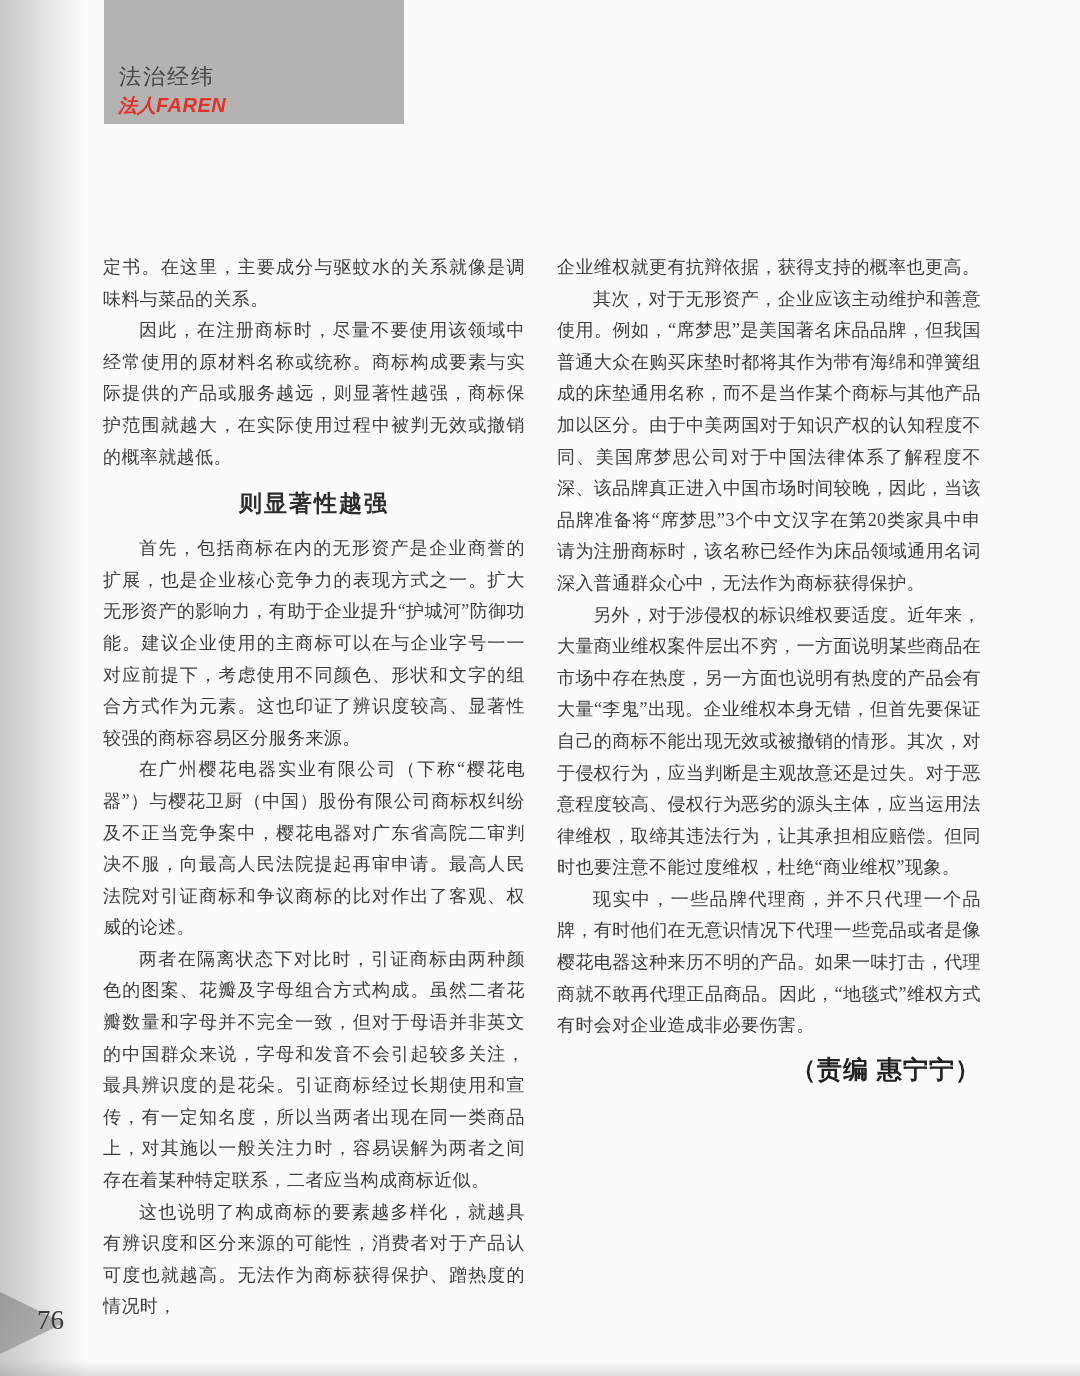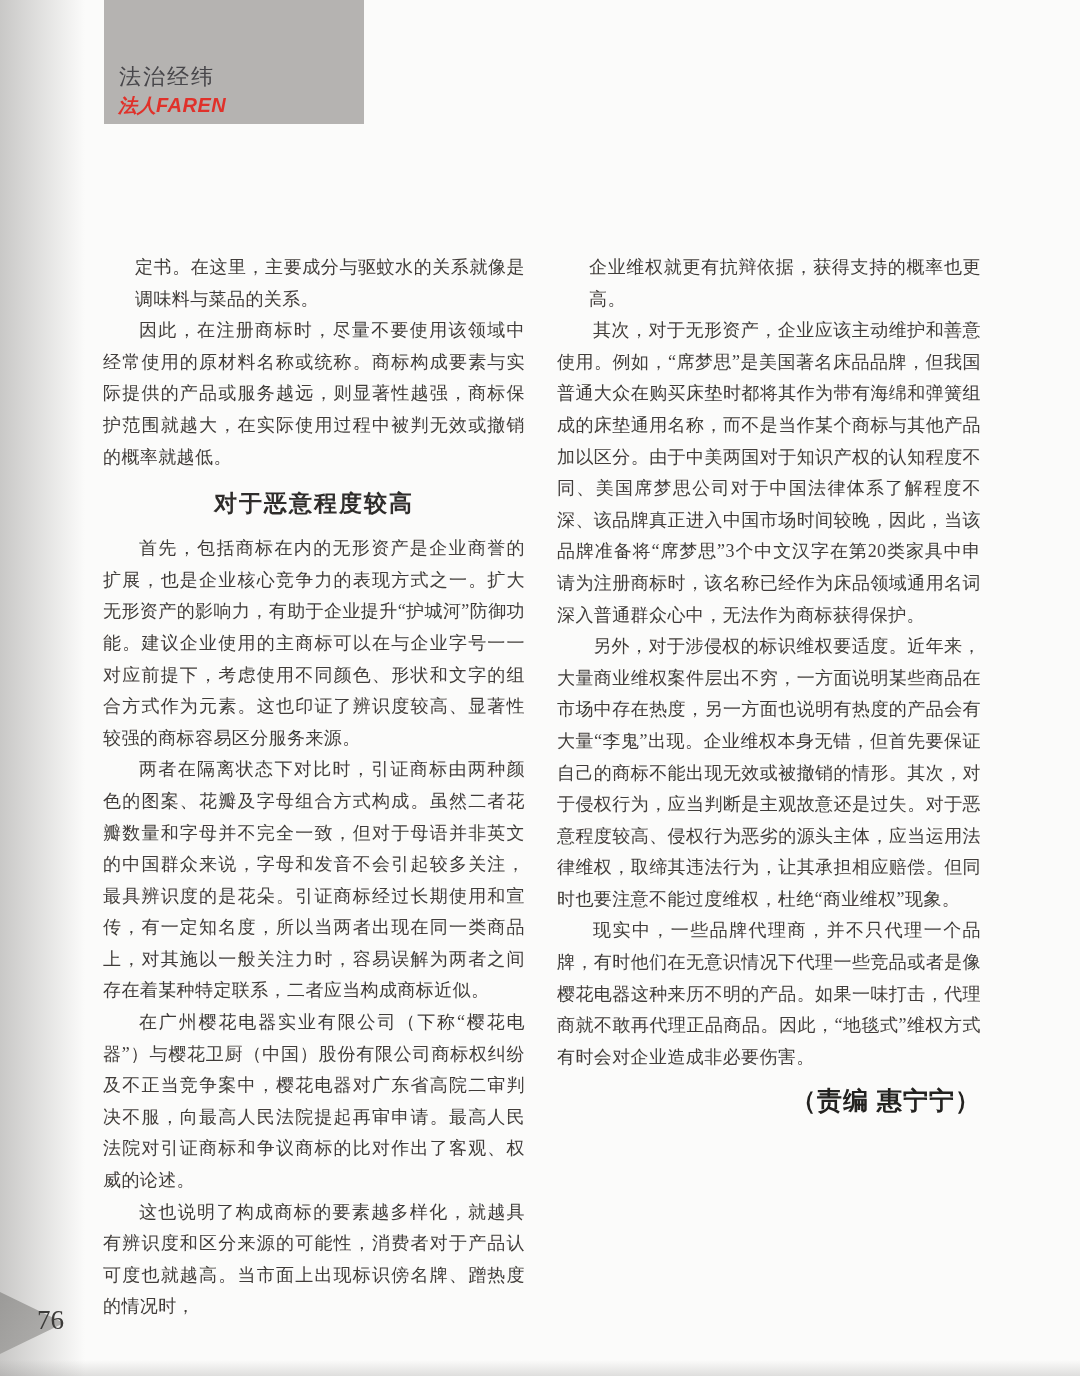--- a/index.html
+++ b/index.html
@@ -25,21 +25,21 @@
     position: absolute;
     left: 0; right: 0; bottom: 0;
     height: 16px;
     background: linear-gradient(to top, rgba(120,118,116,0.22), rgba(120,118,116,0));
     pointer-events: none;
     z-index: 4;
   }
   .header-box {
     position: absolute;
     left: 104px; top: 0;
-    width: 260px; height: 124px;
+    width: 300px; height: 124px;
     background: #b5b3b1;
   }
   .section-title {
     position: absolute;
     left: 15px; top: 62px;
     font-size: 22px;
     color: #47464a;
     letter-spacing: 2px;
     font-family: "Liberation Sans", "DejaVu Sans", sans-serif;
   }
@@ -66,21 +66,21 @@
     padding-top: 8px;
     color: #403c39;
     font-size: 18px;
     line-height: 31.6px;
     letter-spacing: 0.4px;
     text-align: justify;
   }
   .col-left  { left: 103px; width: 422px; }
   .col-right { left: 557px; width: 424px; }
   .col p { margin: 0; text-indent: 2em; }
-  .col p.cont { text-indent: 0; margin-left: 32px; }
+  .col p.cont { text-indent: 0; }
   .subhead {
     margin: 14px 0 14px;
     text-align: center;
     text-indent: 0;
     font-size: 23px;
     line-height: 32px;
     font-weight: bold;
     color: #2f2d2b;
     letter-spacing: 2px;
     font-family: "Liberation Sans", "DejaVu Sans", sans-serif;
@@ -130,25 +130,25 @@
   <div class="header-box">
     <div class="section-title">法治经纬</div>
     <div class="logo">
       <span class="logo-cn">法人</span><span class="logo-en">FAREN</span>
     </div>
   </div>
 
   <div class="col col-left">
     <p class="cont">定书。在这里，主要成分与驱蚊水的关系就像是调味料与菜品的关系。</p>
     <p>因此，在注册商标时，尽量不要使用该领域中经常使用的原材料名称或统称。商标构成要素与实际提供的产品或服务越远，则显著性越强，商标保护范围就越大，在实际使用过程中被判无效或撤销的概率就越低。</p>
-    <h2 class="subhead">对于恶意程度较高</h2>
+    <h2 class="subhead">则显著性越强</h2>
     <p>首先，包括商标在内的无形资产是企业商誉的扩展，也是企业核心竞争力的表现方式之一。扩大无形资产的影响力，有助于企业提升“护城河”防御功能。建议企业使用的主商标可以在与企业字号一一对应前提下，考虑使用不同颜色、形状和文字的组合方式作为元素。这也印证了辨识度较高、显著性较强的商标容易区分服务来源。</p>
+    <p>在广州樱花电器实业有限公司（下称“樱花电器”）与樱花卫厨（中国）股份有限公司商标权纠纷及不正当竞争案中，樱花电器对广东省高院二审判决不服，向最高人民法院提起再审申请。最高人民法院对引证商标和争议商标的比对作出了客观、权威的论述。</p>
     <p>两者在隔离状态下对比时，引证商标由两种颜色的图案、花瓣及字母组合方式构成。虽然二者花瓣数量和字母并不完全一致，但对于母语并非英文的中国群众来说，字母和发音不会引起较多关注，最具辨识度的是花朵。引证商标经过长期使用和宣传，有一定知名度，所以当两者出现在同一类商品上，对其施以一般关注力时，容易误解为两者之间存在着某种特定联系，二者应当构成商标近似。</p>
-    <p>在广州樱花电器实业有限公司（下称“樱花电器”）与樱花卫厨（中国）股份有限公司商标权纠纷及不正当竞争案中，樱花电器对广东省高院二审判决不服，向最高人民法院提起再审申请。最高人民法院对引证商标和争议商标的比对作出了客观、权威的论述。</p>
-    <p>这也说明了构成商标的要素越多样化，就越具有辨识度和区分来源的可能性，消费者对于产品认可度也就越高。当市面上出现标识傍名牌、蹭热度的情况时，</p>
+    <p>这也说明了构成商标的要素越多样化，就越具有辨识度和区分来源的可能性，消费者对于产品认可度也就越高。无法作为商标获得保护、蹭热度的情况时，</p>
   </div>
 
   <div class="col col-right">
     <p class="cont">企业维权就更有抗辩依据，获得支持的概率也更高。</p>
     <p>其次，对于无形资产，企业应该主动维护和善意使用。例如，“席梦思”是美国著名床品品牌，但我国普通大众在购买床垫时都将其作为带有海绵和弹簧组成的床垫通用名称，而不是当作某个商标与其他产品加以区分。由于中美两国对于知识产权的认知程度不同、美国席梦思公司对于中国法律体系了解程度不深、该品牌真正进入中国市场时间较晚，因此，当该品牌准备将“席梦思”3个中文汉字在第20类家具中申请为注册商标时，该名称已经作为床品领域通用名词深入普通群众心中，无法作为商标获得保护。</p>
     <p>另外，对于涉侵权的标识维权要适度。近年来，大量商业维权案件层出不穷，一方面说明某些商品在市场中存在热度，另一方面也说明有热度的产品会有大量“李鬼”出现。企业维权本身无错，但首先要保证自己的商标不能出现无效或被撤销的情形。其次，对于侵权行为，应当判断是主观故意还是过失。对于恶意程度较高、侵权行为恶劣的源头主体，应当运用法律维权，取缔其违法行为，让其承担相应赔偿。但同时也要注意不能过度维权，杜绝“商业维权”现象。</p>
     <p>现实中，一些品牌代理商，并不只代理一个品牌，有时他们在无意识情况下代理一些竞品或者是像樱花电器这种来历不明的产品。如果一味打击，代理商就不敢再代理正品商品。因此，“地毯式”维权方式有时会对企业造成非必要伤害。</p>
     <div class="editor">（责编 惠宁宁）</div>
   </div>
 

